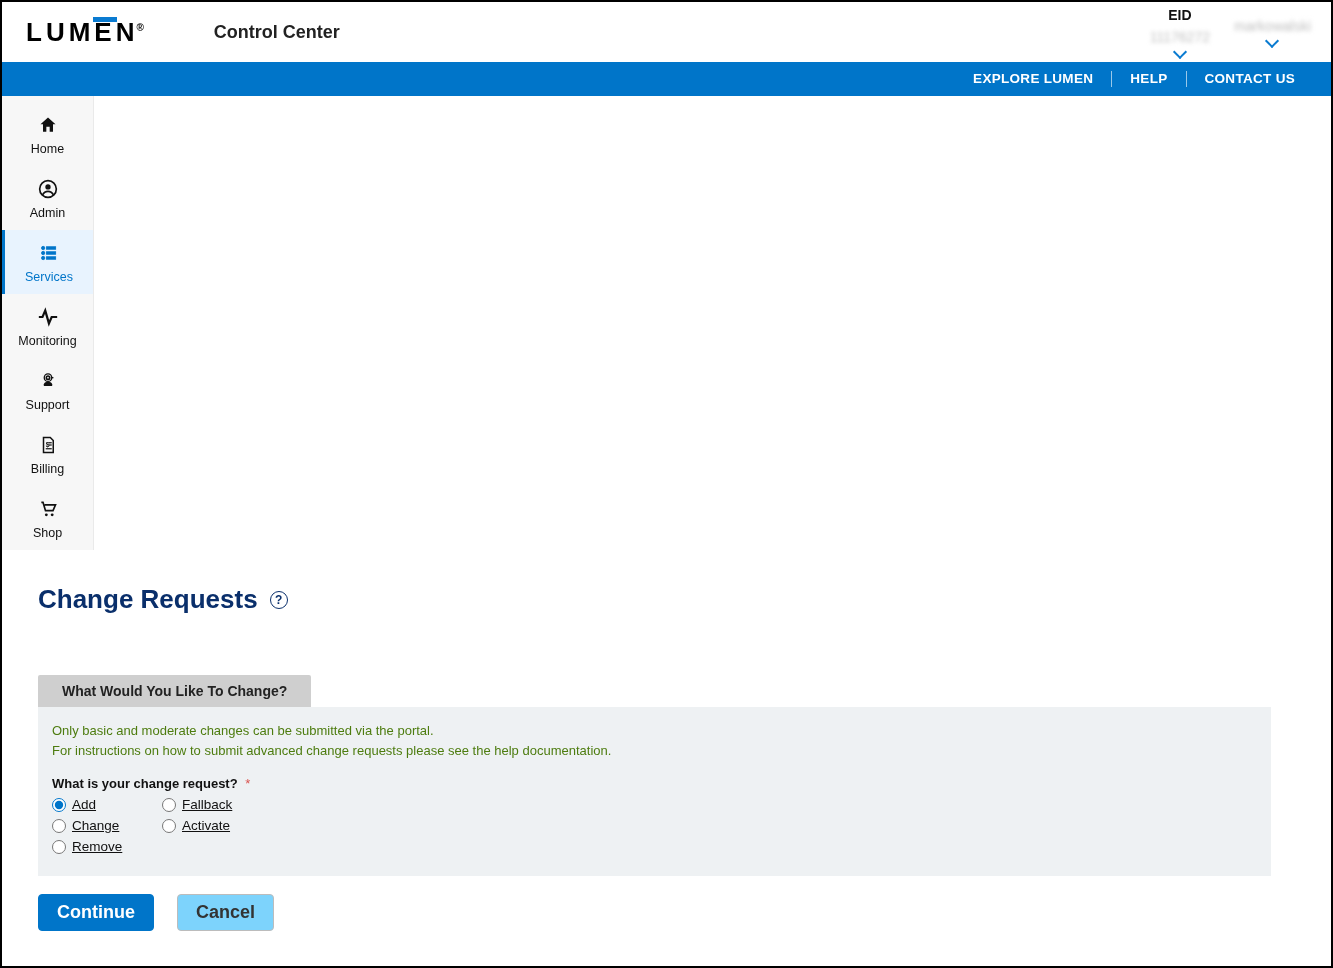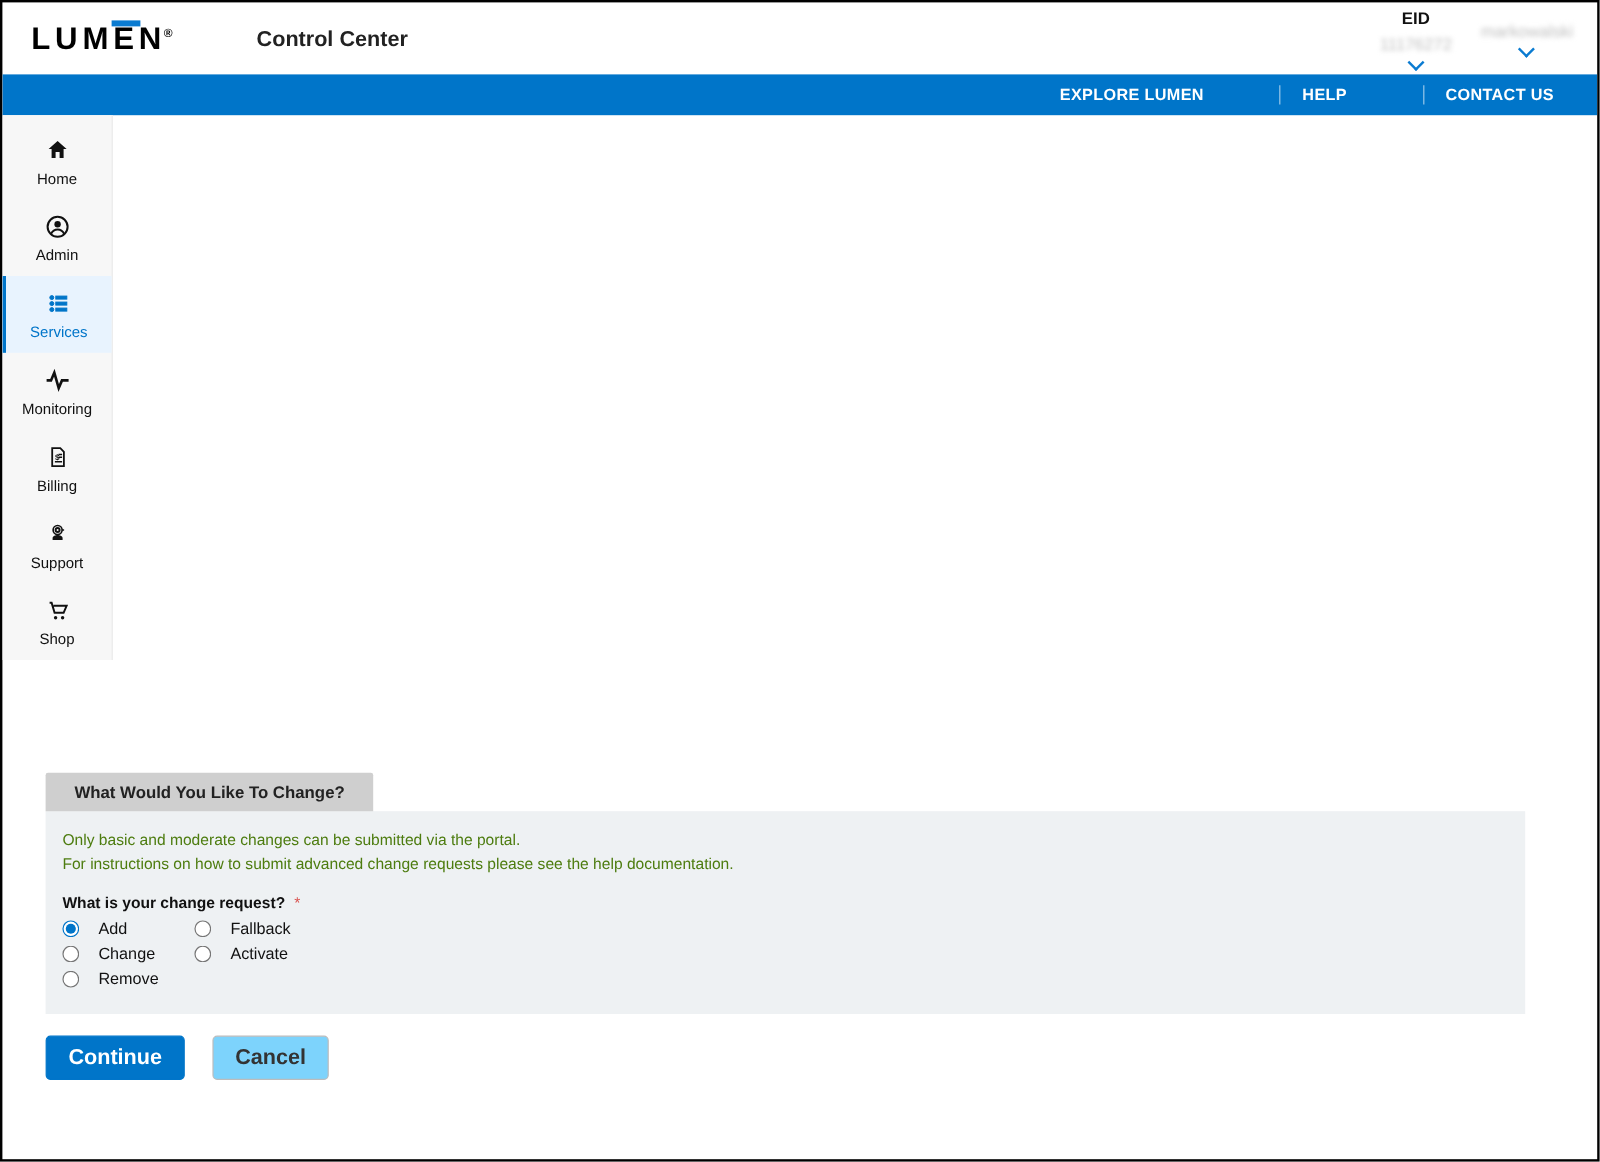--- a/index.html
+++ b/index.html
@@ -69,21 +69,20 @@
   }
 
   
   .bluenav {
     background: #0075c9;
     height: 34px;
     display: flex;
     align-items: center;
     justify-content: flex-end;
     padding-right: 18px;
-    gap: 45px;
   }
   .bluenav a {
     color: #fff;
     font-weight: 700;
     font-size: 13.5px;
     letter-spacing: .3px;
     text-decoration: none;
     padding: 0 18px;
     line-height: 16px;
   }
@@ -173,21 +172,21 @@
   .radio-col { width: 340px; }
   .field-label { font-weight: 700; font-size: 13px; }
   .req-star { color: #d9534f; margin-left: 4px; font-weight: 400; }
   .radio-grid {
     margin-top: 6px;
     display: grid;
     grid-template-columns: 110px 120px;
     row-gap: 6px;
     font-size: 13.5px;
   }
-  .radio-grid label { display: flex; align-items: flex-end; gap: 16px; cursor: pointer; }
+  .radio-grid label { display: flex; align-items: flex-end; gap: 6px; cursor: pointer; text-decoration: underline; }
   .radio-grid input[type=radio] { accent-color: #0075c9; width:14px; height:14px; }
 
   .select-col { }
   .select-col .field-label { display: inline-flex; align-items: center; gap: 6px; }
   .info-badge {
     display:inline-flex; align-items:center; justify-content:center;
     width:14px; height:14px; background:#0a7bd1; color:#fff;
     font-family: Georgia, serif; font-style: italic; font-weight: 700;
     font-size:11px; cursor:pointer;
   }
@@ -278,54 +277,58 @@
     <div class="nav-item">
       <span class="nav-icon">
         <svg viewBox="0 0 24 24" width="22" height="22" fill="none" stroke="#111" stroke-width="2.4">
             <polyline points="2,12 6,12 9,5 13,19 16,12 22,12"></polyline>
           </svg>
       </span>
       <span>Monitoring</span>
     </div>
     <div class="nav-item">
       <span class="nav-icon">
+        <svg viewBox="0 0 24 24" width="20" height="20" fill="#111">
+            <path d="M12 13c-2 0-5 1-5 3v2h10v-2c0-2-3-3-5-3z"></path>
+            <circle cx="12" cy="8" r="2" fill="none" stroke="#111" stroke-width="2"></circle>
+            <circle cx="12" cy="8" r="4.5" fill="none" stroke="#111" stroke-width="1.6"></circle>
+            <path d="M16.5 8h2" stroke="#111" stroke-width="1.6"></path>
+          </svg>
+      </span>
+      <span>Support</span>
+    </div>
+    <div class="nav-item">
+      <span class="nav-icon">
         <svg viewBox="0 0 24 24" width="18" height="20" fill="#111">
             <path d="M6 2h9l4 4v16H6z" fill="none" stroke="#111" stroke-width="2"></path>
             <text x="9" y="15" font-size="9" font-weight="700" fill="#111">$</text>
             <line x1="13" y1="9" x2="17" y2="9" stroke="#111" stroke-width="1.6"></line>
             <line x1="13" y1="12" x2="17" y2="12" stroke="#111" stroke-width="1.6"></line>
             <line x1="9" y1="17" x2="17" y2="17" stroke="#111" stroke-width="1.6"></line>
           </svg>
       </span>
       <span>Billing</span>
     </div>
     <div class="nav-item">
       <span class="nav-icon">
         <svg viewBox="0 0 24 24" width="20" height="20" fill="#111">
-            <path d="M12 13c-2 0-5 1-5 3v2h10v-2c0-2-3-3-5-3z"></path>
-            <circle cx="12" cy="8" r="2" fill="none" stroke="#111" stroke-width="2"></circle>
-            <circle cx="12" cy="8" r="4.5" fill="none" stroke="#111" stroke-width="1.6"></circle>
-            <path d="M16.5 8h2" stroke="#111" stroke-width="1.6"></path>
-          </svg>
-      </span>
-      <span>Support</span>
-    </div>
-    <div class="nav-item">
-      <span class="nav-icon">
-        <svg viewBox="0 0 24 24" width="20" height="20" fill="#111">
             <path d="M4 4h2l3 10h9l3-7H8" fill="none" stroke="#111" stroke-width="2"></path>
             <circle cx="10" cy="19" r="1.7"></circle>
             <circle cx="17" cy="19" r="1.7"></circle>
           </svg>
       </span>
       <span>Shop</span>
     </div>
   </div>
 
   <div class="main">
+    <div class="page-title">
+      <span>Change Requests</span>
+      <span class="help-circle">?</span>
+    </div>
 
     <div class="card-wrap">
       <div class="tab-header">What Would You Like To Change?</div>
       <div class="card">
         <div class="hint">
           <div>Only basic and moderate changes can be submitted via the portal.</div>
           <div>For instructions on how to submit advanced change requests please see the help documentation.</div>
         </div>
 
         <div class="form-row">

